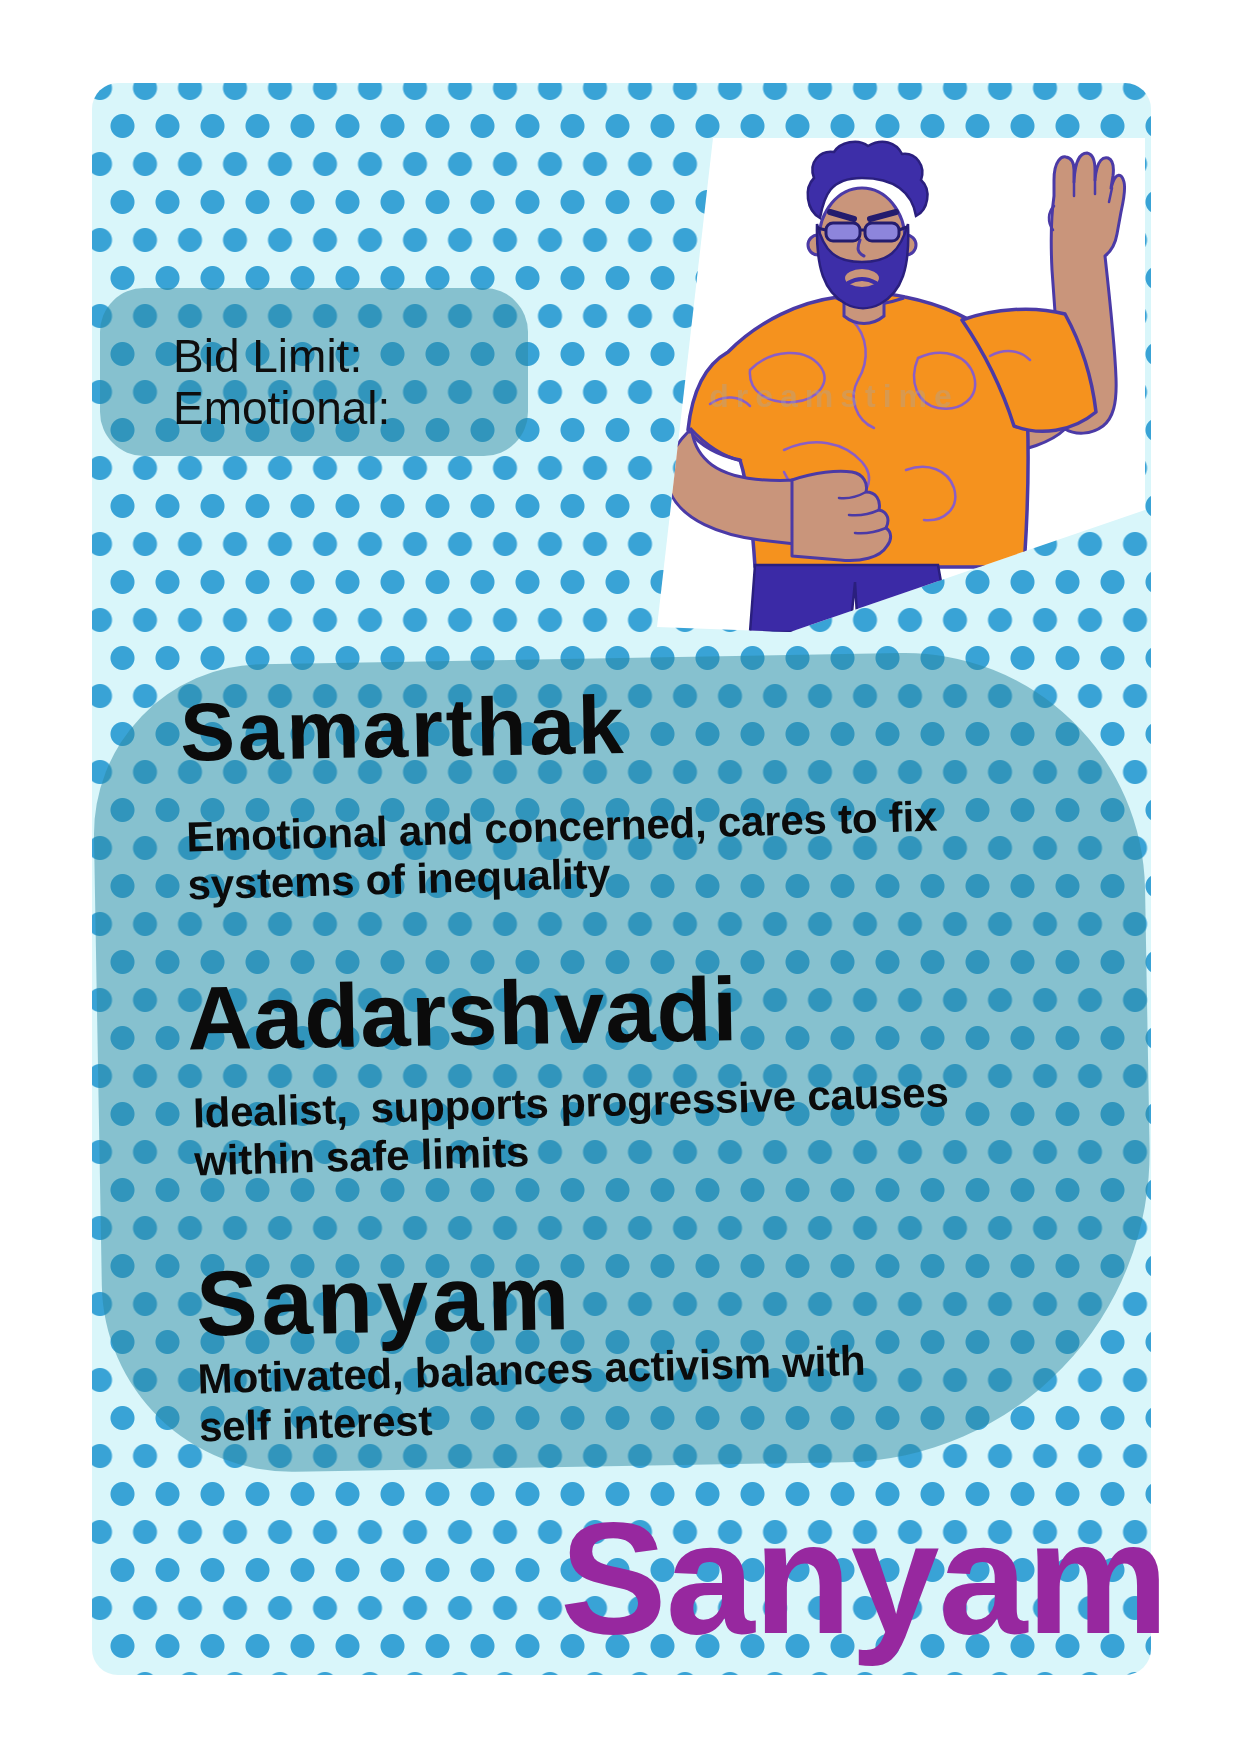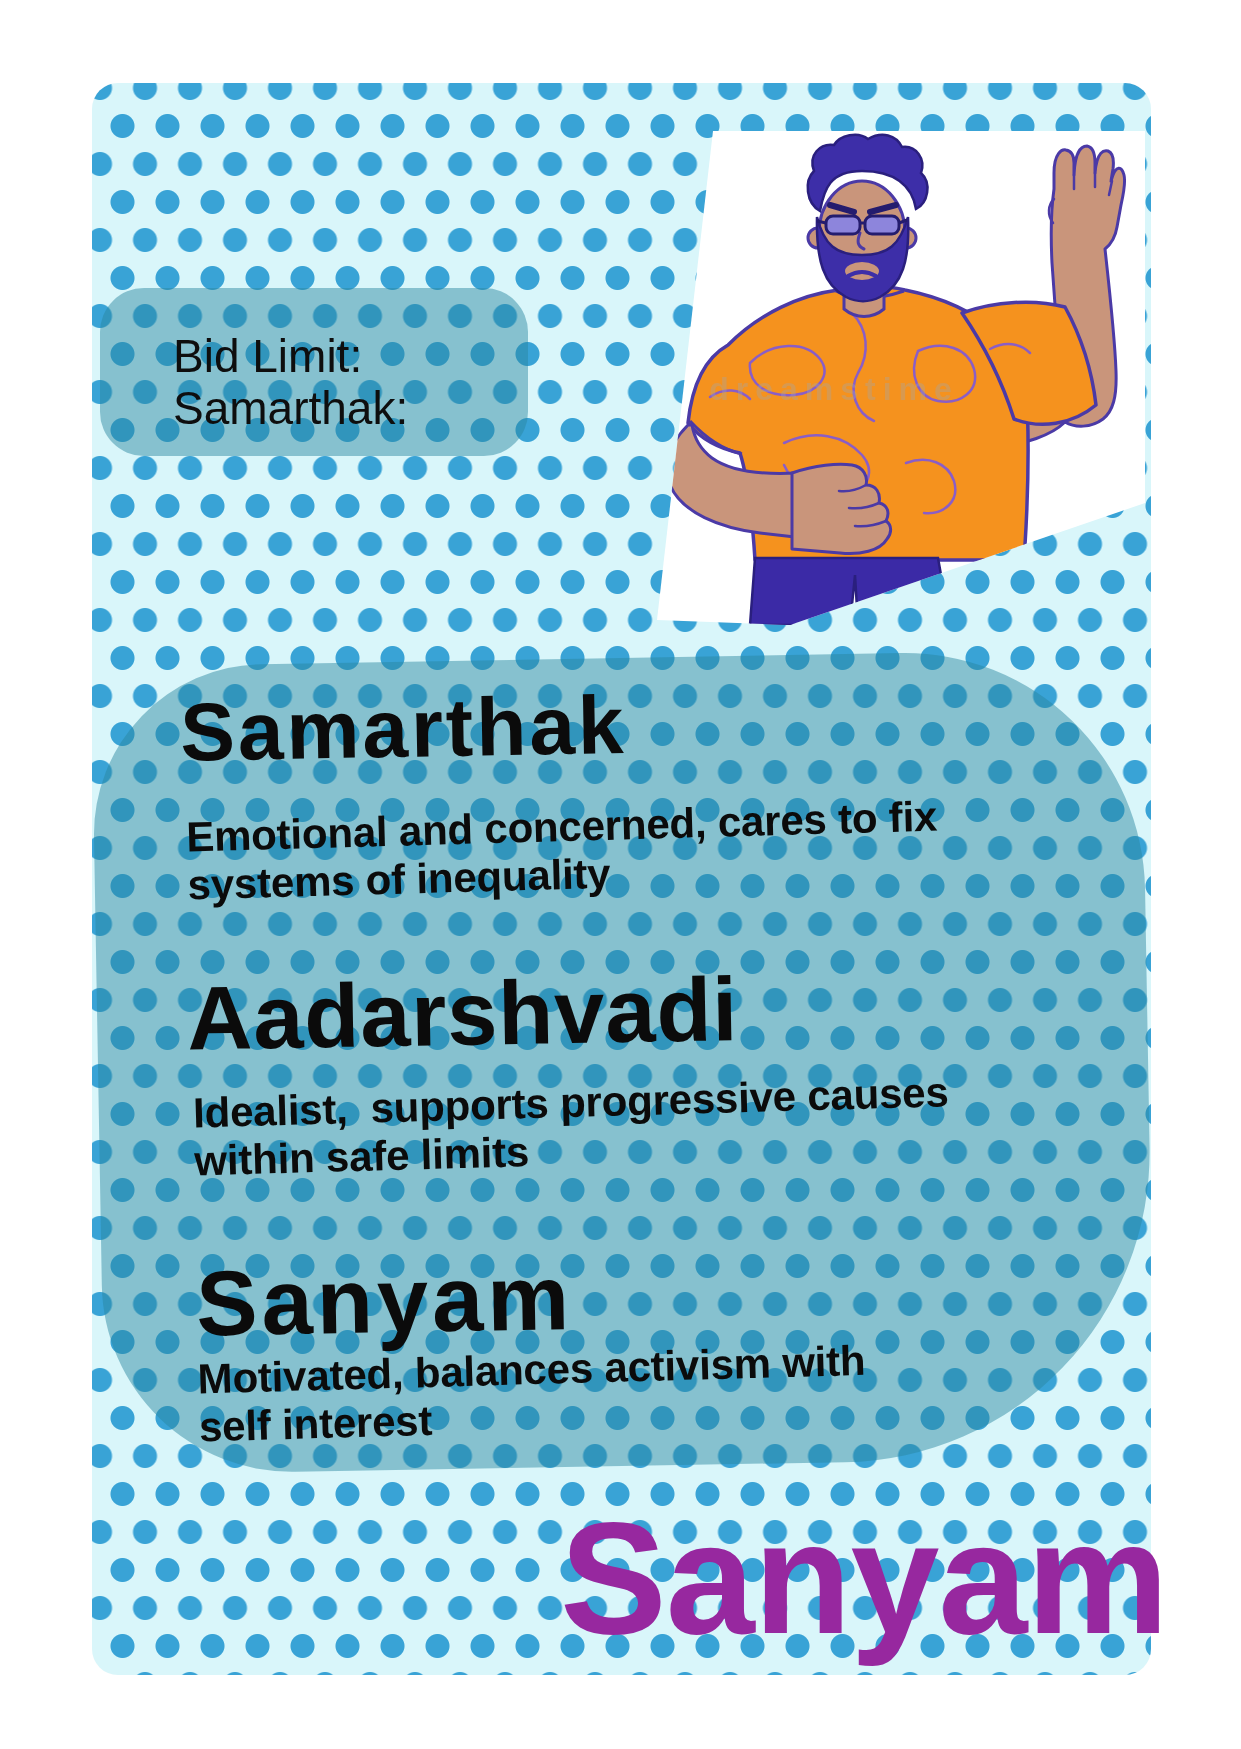--- a/index.html
+++ b/index.html
@@ -56,21 +56,21 @@
     font-size:42px;line-height:48px;letter-spacing:-0.2px;
     transform:rotate(-0.6deg);transform-origin:left top;
   }
   .role-desc span{display:block;white-space:pre;}
   .role-desc.d1{left:92px;top:148px;}
   .role-desc.d2{left:94px;top:424px;}
   .role-desc.d3{left:94px;top:690px;}
 
   
   .photo{
-    position:absolute;left:600px;top:113px;width:545px;height:555px;
+    position:absolute;left:600px;top:120px;width:545px;height:555px;
     background:transparent;
   }
   .photo-bg{
     position:absolute;left:0;top:0;width:545px;height:555px;
     background:#ffffff;
     clip-path:polygon(113px 18px, 545px 18px, 545px 390px, 190px 512px, 57px 507px);
   }
   .photo svg{position:absolute;left:0;top:0;}
   .watermark{
     position:absolute;left:-6px;top:258px;width:480px;
@@ -159,21 +159,21 @@
 
       <path d="M 155 445 L 338 445 L 350 512 L 258 512 L 255 462 L 250 512 L 150 512 Z" fill="#3B2AA6" stroke="#2A1F7E" stroke-width="2.5"></path>
     </svg>
     <div class="watermark">dreamstime</div>
   </div>
 
 
   <div class="stats-box"></div>
   <div class="stats-text">
     <div>Bid Limit:</div>
-    <div>Samarthak:</div>
+    <div>Emotional:</div>
   </div>
 
   <div class="roles-box">
     <div class="role-name n1">Samarthak</div>
     <div class="role-desc d1">
       <span>Emotional and concerned, cares to fix</span>
       <span>systems of inequality</span>
     </div>
 
     <div class="role-name n2">Aadarshvadi</div>

